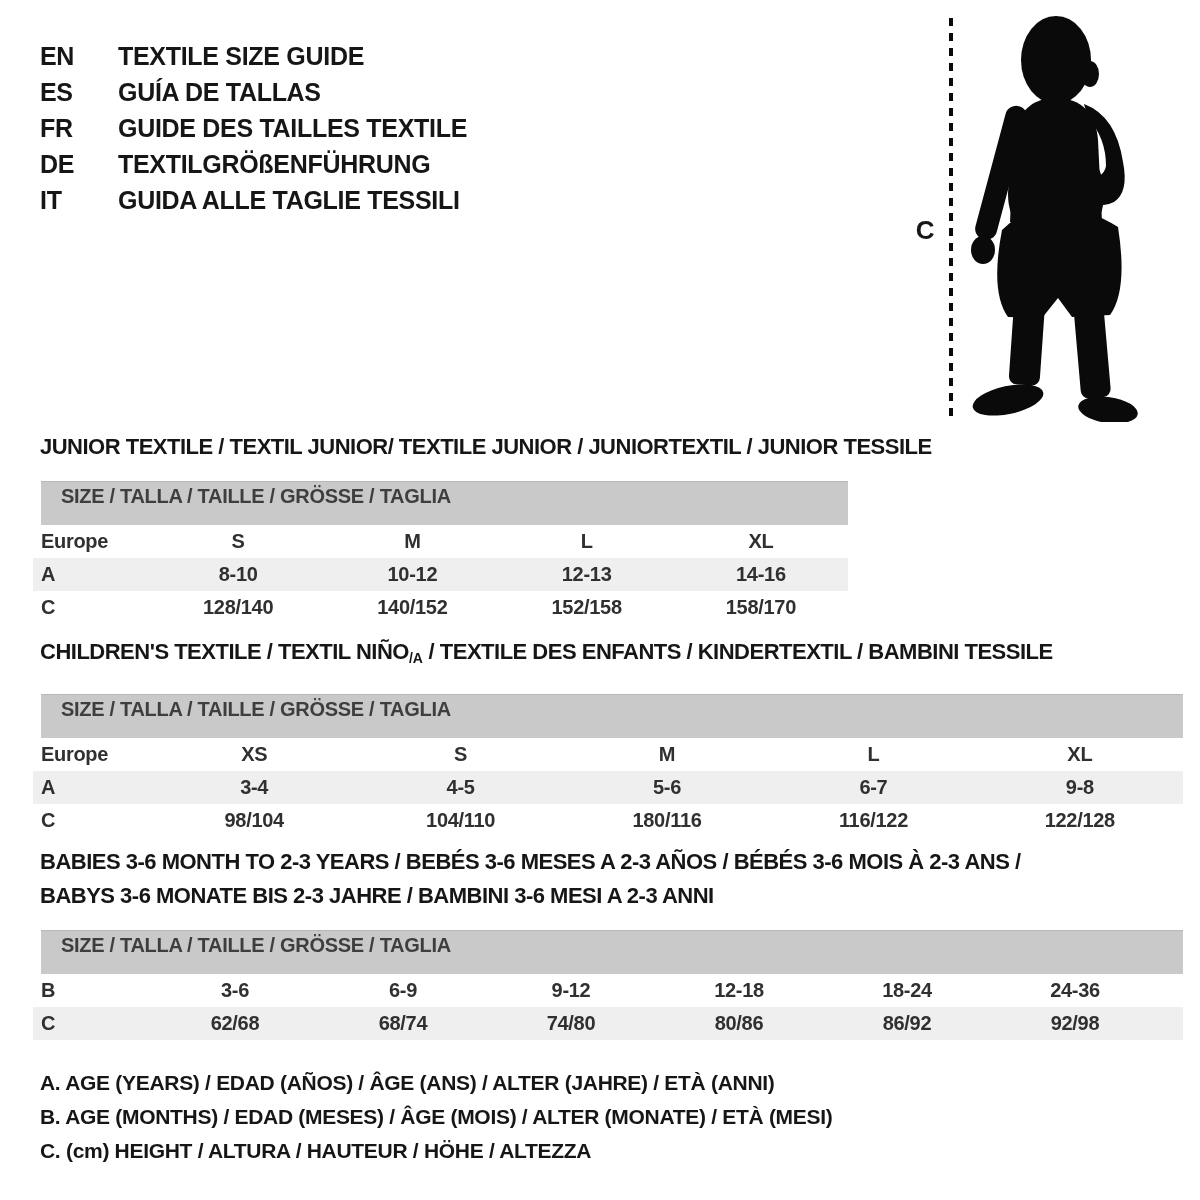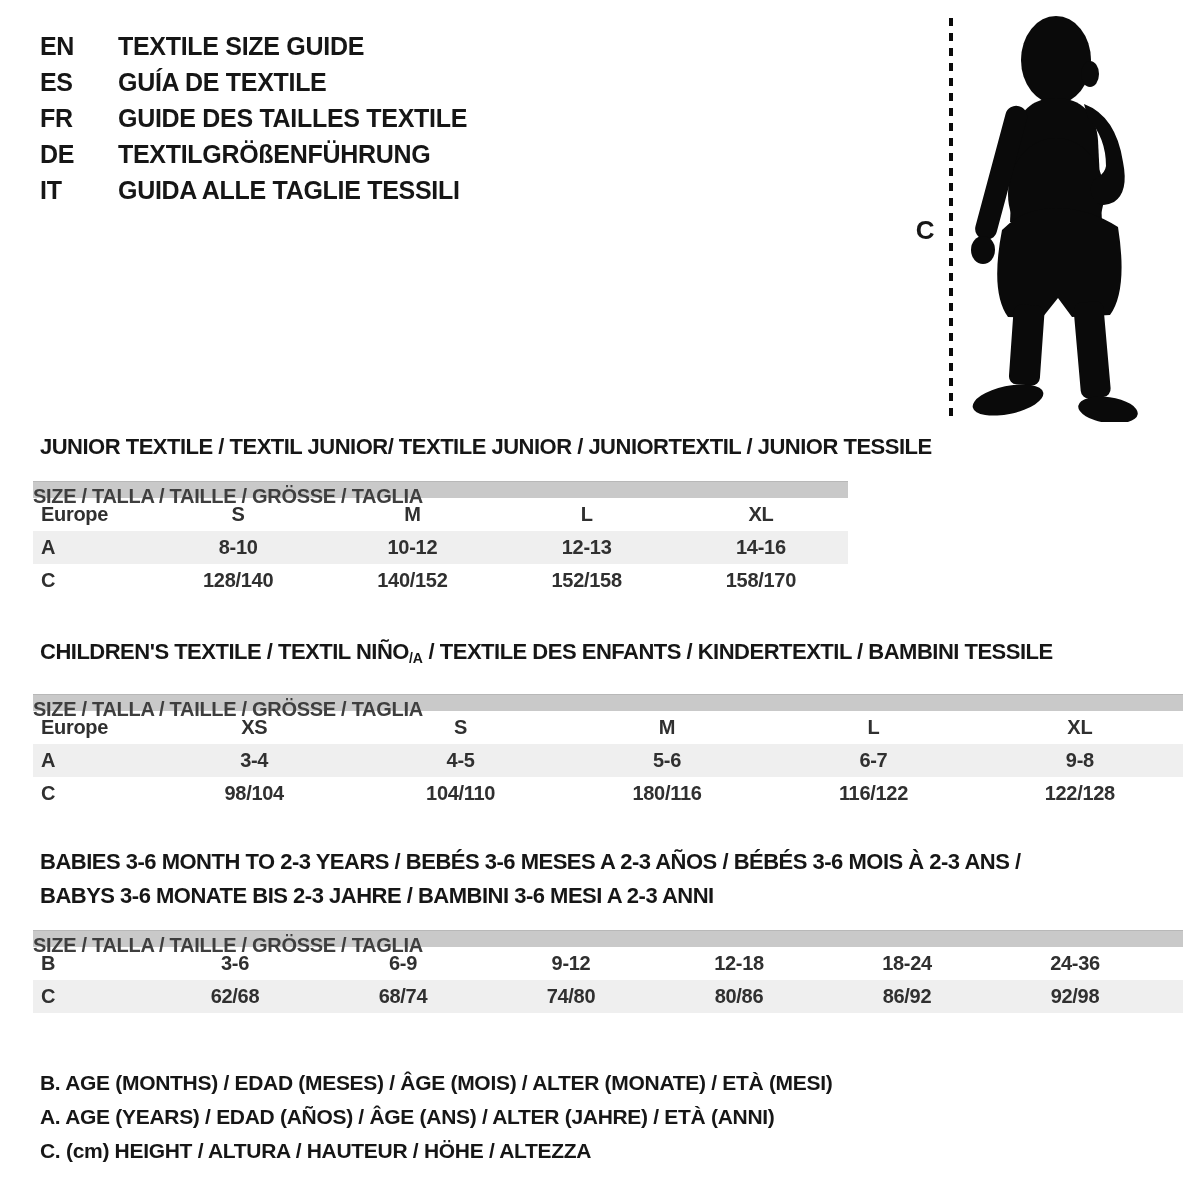--- a/index.html
+++ b/index.html
@@ -14,21 +14,21 @@
     font-family:"Liberation Sans", sans-serif;
     font-weight:700;
     color:var(--txt);
     letter-spacing:-0.3px;
     position:relative;
     overflow:hidden;
   }
   #page{position:relative;width:1200px;height:1200px;}
 
   
-  #langs{position:absolute;left:40px;top:28px;}
+  #langs{position:absolute;left:40px;top:38px;}
   .lang-row{display:flex;height:36px;line-height:36px;font-size:25px;}
   .lang-code{width:78px;}
   .lang-title{white-space:nowrap;}
 
   
   #figure{position:absolute;left:940px;top:12px;width:205px;height:412px;color:var(--sil);}
   #figure svg{display:block;width:205px;height:410px;}
   #c-label{
     position:absolute;left:908px;top:215px;width:34px;
     text-align:center;font-size:26px;line-height:30px;
@@ -40,23 +40,23 @@
   .sec-children{top:635px;}
   .sec-babies{top:845px;}
   .sec-heading{margin-left:7px;margin-bottom:17px;}
   .sec-children .sec-heading{margin-bottom:19px;}
   .sec-babies .sec-heading{}
   .heading-line{font-size:22px;line-height:34px;letter-spacing:-0.5px;white-space:nowrap;}
   .heading-line .sub{font-size:14px;vertical-align:-4px;letter-spacing:0;}
 
   .table{color:var(--tbl-txt);}
   .table-bar{
-    height:17px;line-height:28px;background:var(--bar-bg);color:var(--bar-txt);
+    height:44px;line-height:28px;background:var(--bar-bg);color:var(--bar-txt);
     border-top:1px solid #b8b8b8;
-    padding-left:0;font-size:20px;white-space:nowrap;
+    padding-left:20px;font-size:20px;white-space:nowrap;margin-left:8px;
   }
   .trow{display:flex;height:33px;line-height:33px;font-size:20px;}
   .trow.shaded{background:var(--stripe);}
   .tlabel{width:118px;padding-left:8px;flex:none;}
   .tcell{flex:1;text-align:center;}
   .sec-babies .trow{padding-right:24px;}
   .sec-babies .trow.shaded{padding-right:24px;}
 
   
   #footnotes{position:absolute;left:40px;top:1066px;}
@@ -67,21 +67,21 @@
 
 <div id="page">
 
   <div id="langs">
       <div class="lang-row">
         <span class="lang-code">EN</span>
         <span class="lang-title">TEXTILE SIZE GUIDE</span>
       </div>
       <div class="lang-row">
         <span class="lang-code">ES</span>
-        <span class="lang-title">GUÍA DE TEXTILE</span>
+        <span class="lang-title">GUÍA DE TALLAS</span>
       </div>
       <div class="lang-row">
         <span class="lang-code">FR</span>
         <span class="lang-title">GUIDE DES TAILLES TEXTILE</span>
       </div>
       <div class="lang-row">
         <span class="lang-code">DE</span>
         <span class="lang-title">TEXTILGRÖßENFÜHRUNG</span>
       </div>
       <div class="lang-row">
@@ -206,18 +206,18 @@
             <div class="tcell">74/80</div>
             <div class="tcell">80/86</div>
             <div class="tcell">86/92</div>
             <div class="tcell">92/98</div>
           </div>
         </div>
       </div>
     </div>
 
   <div id="footnotes">
+      <div class="footnote">A. AGE (YEARS) / EDAD (AÑOS) / ÂGE (ANS) / ALTER (JAHRE) / ETÀ (ANNI)</div>
       <div class="footnote">B. AGE (MONTHS) / EDAD (MESES) / ÂGE (MOIS) / ALTER (MONATE) / ETÀ (MESI)</div>
-      <div class="footnote">A. AGE (YEARS) / EDAD (AÑOS) / ÂGE (ANS) / ALTER (JAHRE) / ETÀ (ANNI)</div>
       <div class="footnote">C. (cm) HEIGHT / ALTURA / HAUTEUR / HÖHE / ALTEZZA</div>
     </div>
 
 </div>
 
 </body></html>

